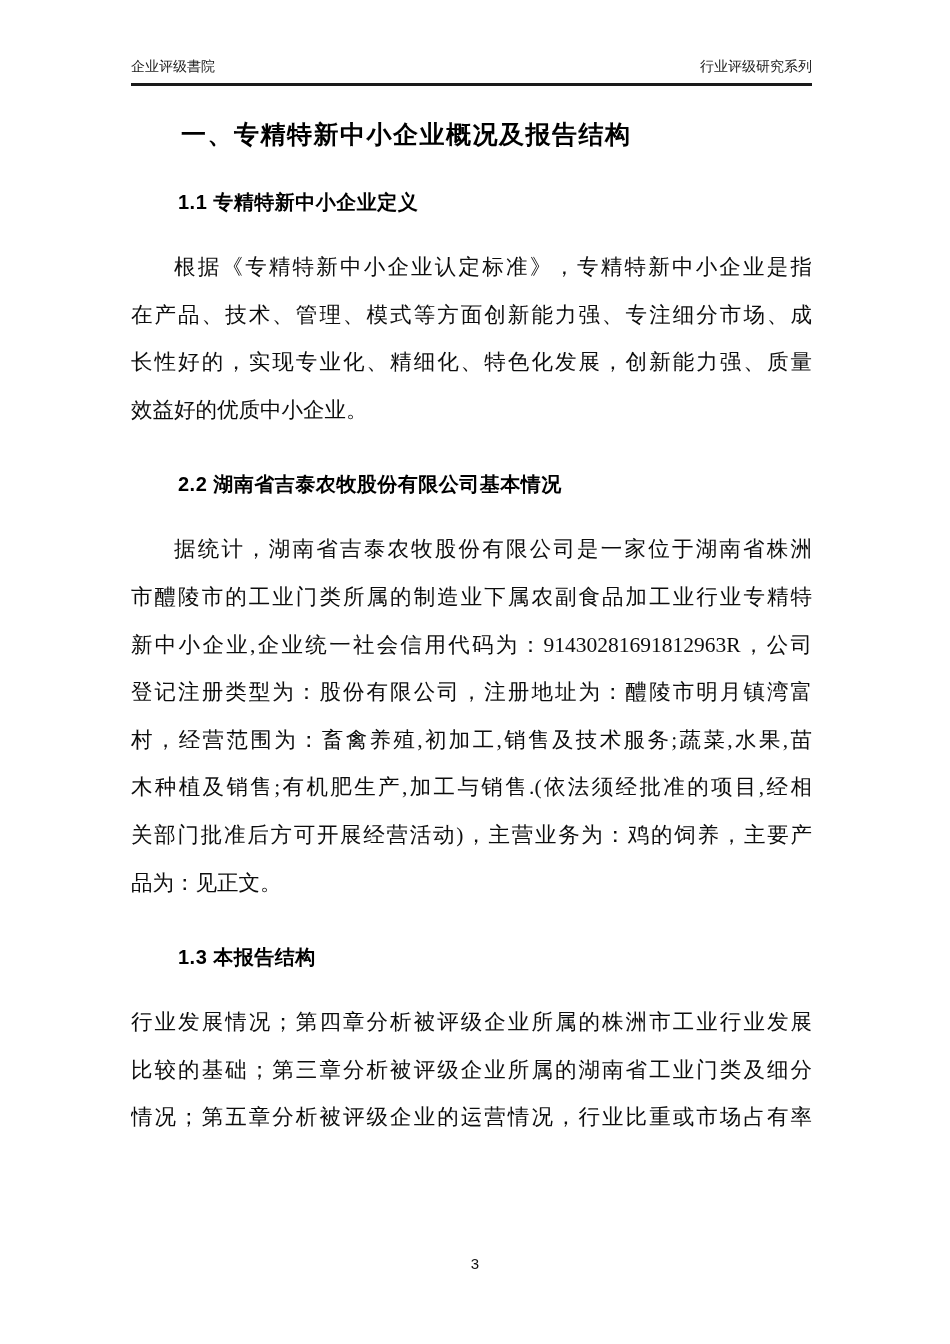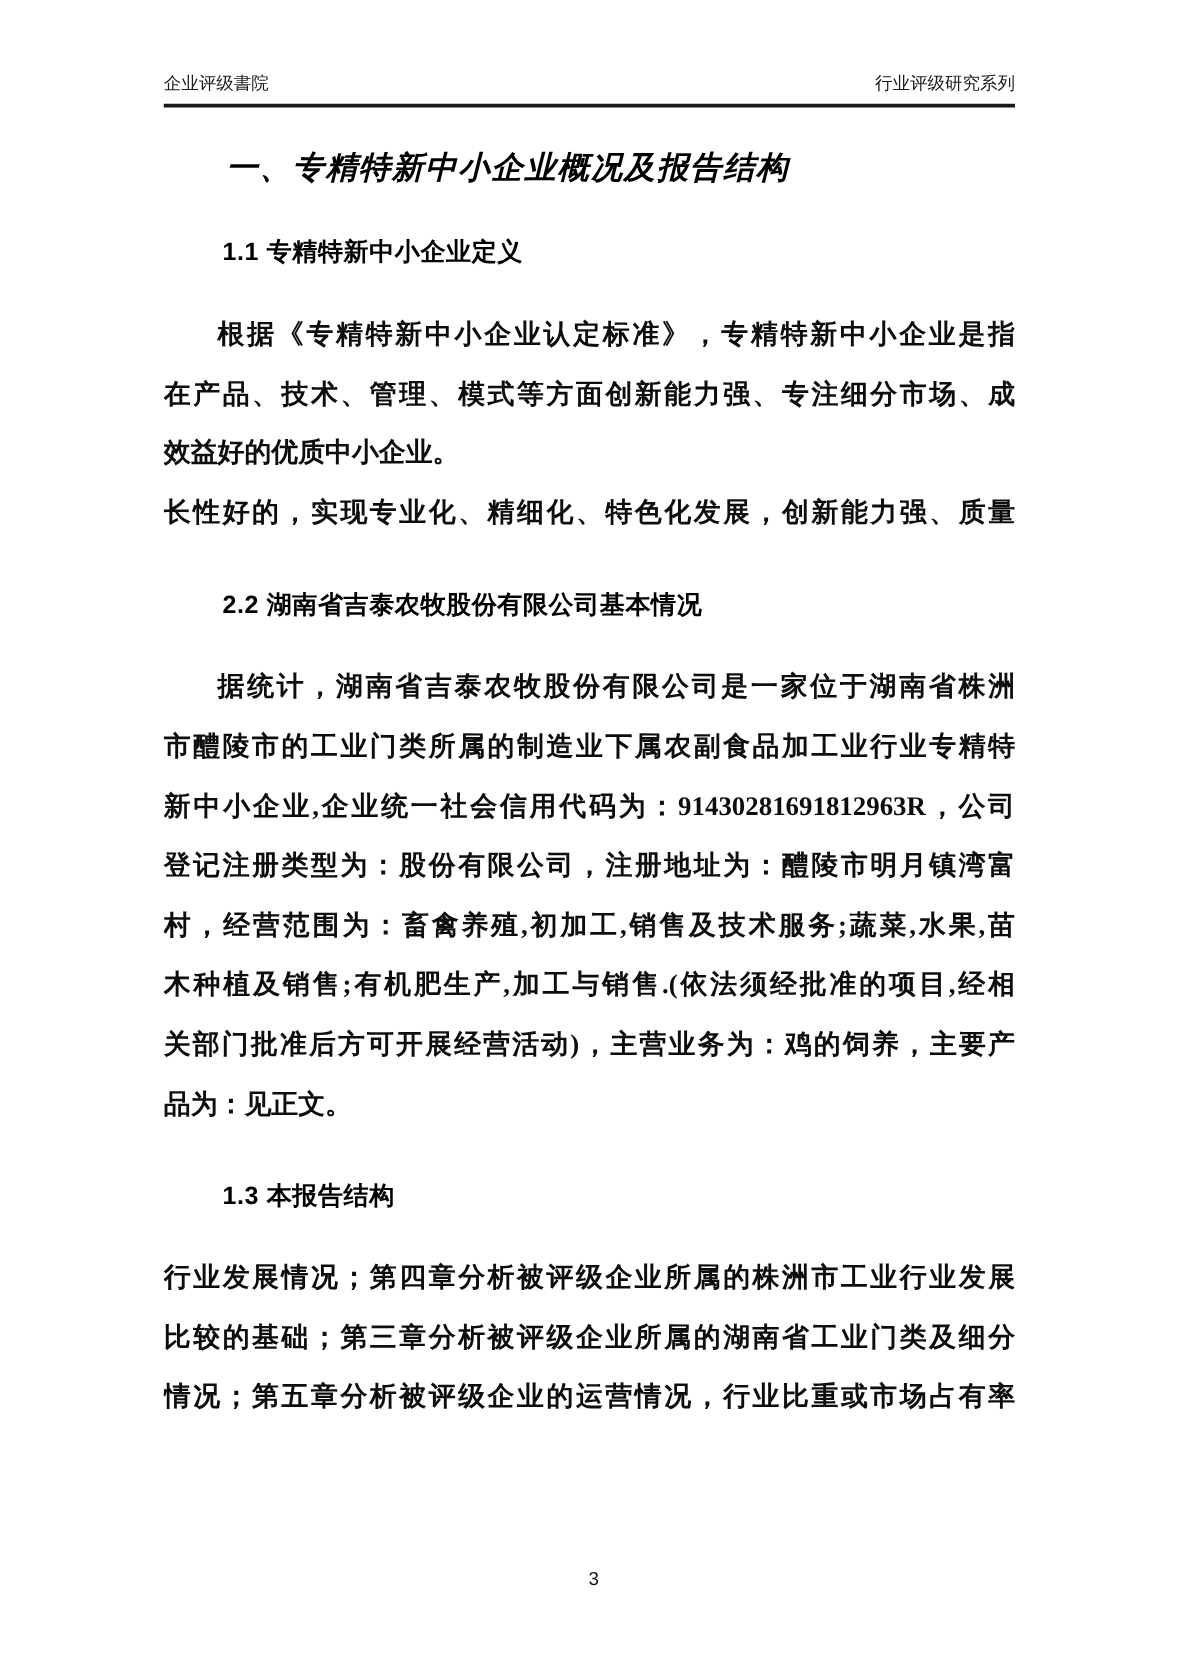--- a/index.html
+++ b/index.html
@@ -31,21 +31,20 @@
   }
   
   .doc-title {
     font-family: "Liberation Sans", sans-serif;
     font-size: 25px;
     font-weight: bold;
     letter-spacing: 1.5px;
     color: #000;
     margin: 30px 0 0 50px;
     line-height: 36px;
-    font-style: italic;
   }
   .section-heading {
     font-family: "Liberation Sans", sans-serif;
     font-size: 20px;
     font-weight: bold;
     letter-spacing: 0.5px;
     color: #000;
     margin: 35px 0 0 47px;
     line-height: 31px;
   }
@@ -55,21 +54,20 @@
     font-size: 21.5px;
     color: #0d0d0d;
   }
   .para .ln {
     height: 47.6px;
     line-height: 47.6px;
     text-align: justify;
     text-align-last: justify;
     overflow: hidden;
     white-space: nowrap;
-    font-weight: bold;
   }
   .para .ln.indent { text-indent: 2em; }
   .para .ln.flush  { text-align-last: left; }
   
   .doc-footer {
     position: absolute;
     left: 0;
     right: 0;
     bottom: 72px;
     text-align: center;
@@ -87,22 +85,22 @@
     <span>企业评级書院</span>
     <span>行业评级研究系列</span>
   </div>
 
   <div class="doc-title">一、专精特新中小企业概况及报告结构</div>
 
   <div class="section-heading">1.1 专精特新中小企业定义</div>
   <div class="para">
     <div class="ln indent">根据《专精特新中小企业认定标准》，专精特新中小企业是指</div>
     <div class="ln">在产品、技术、管理、模式等方面创新能力强、专注细分市场、成</div>
+    <div class="ln">长性好的，实现专业化、精细化、特色化发展，创新能力强、质量</div>
     <div class="ln flush">效益好的优质中小企业。</div>
-    <div class="ln">长性好的，实现专业化、精细化、特色化发展，创新能力强、质量</div>
   </div>
 
   <div class="section-heading">2.2 湖南省吉泰农牧股份有限公司基本情况</div>
   <div class="para">
     <div class="ln indent">据统计，湖南省吉泰农牧股份有限公司是一家位于湖南省株洲</div>
     <div class="ln">市醴陵市的工业门类所属的制造业下属农副食品加工业行业专精特</div>
     <div class="ln">新中小企业,企业统一社会信用代码为：91430281691812963R，公司</div>
     <div class="ln">登记注册类型为：股份有限公司，注册地址为：醴陵市明月镇湾富</div>
     <div class="ln">村，经营范围为：畜禽养殖,初加工,销售及技术服务;蔬菜,水果,苗</div>
     <div class="ln">木种植及销售;有机肥生产,加工与销售.(依法须经批准的项目,经相</div>

